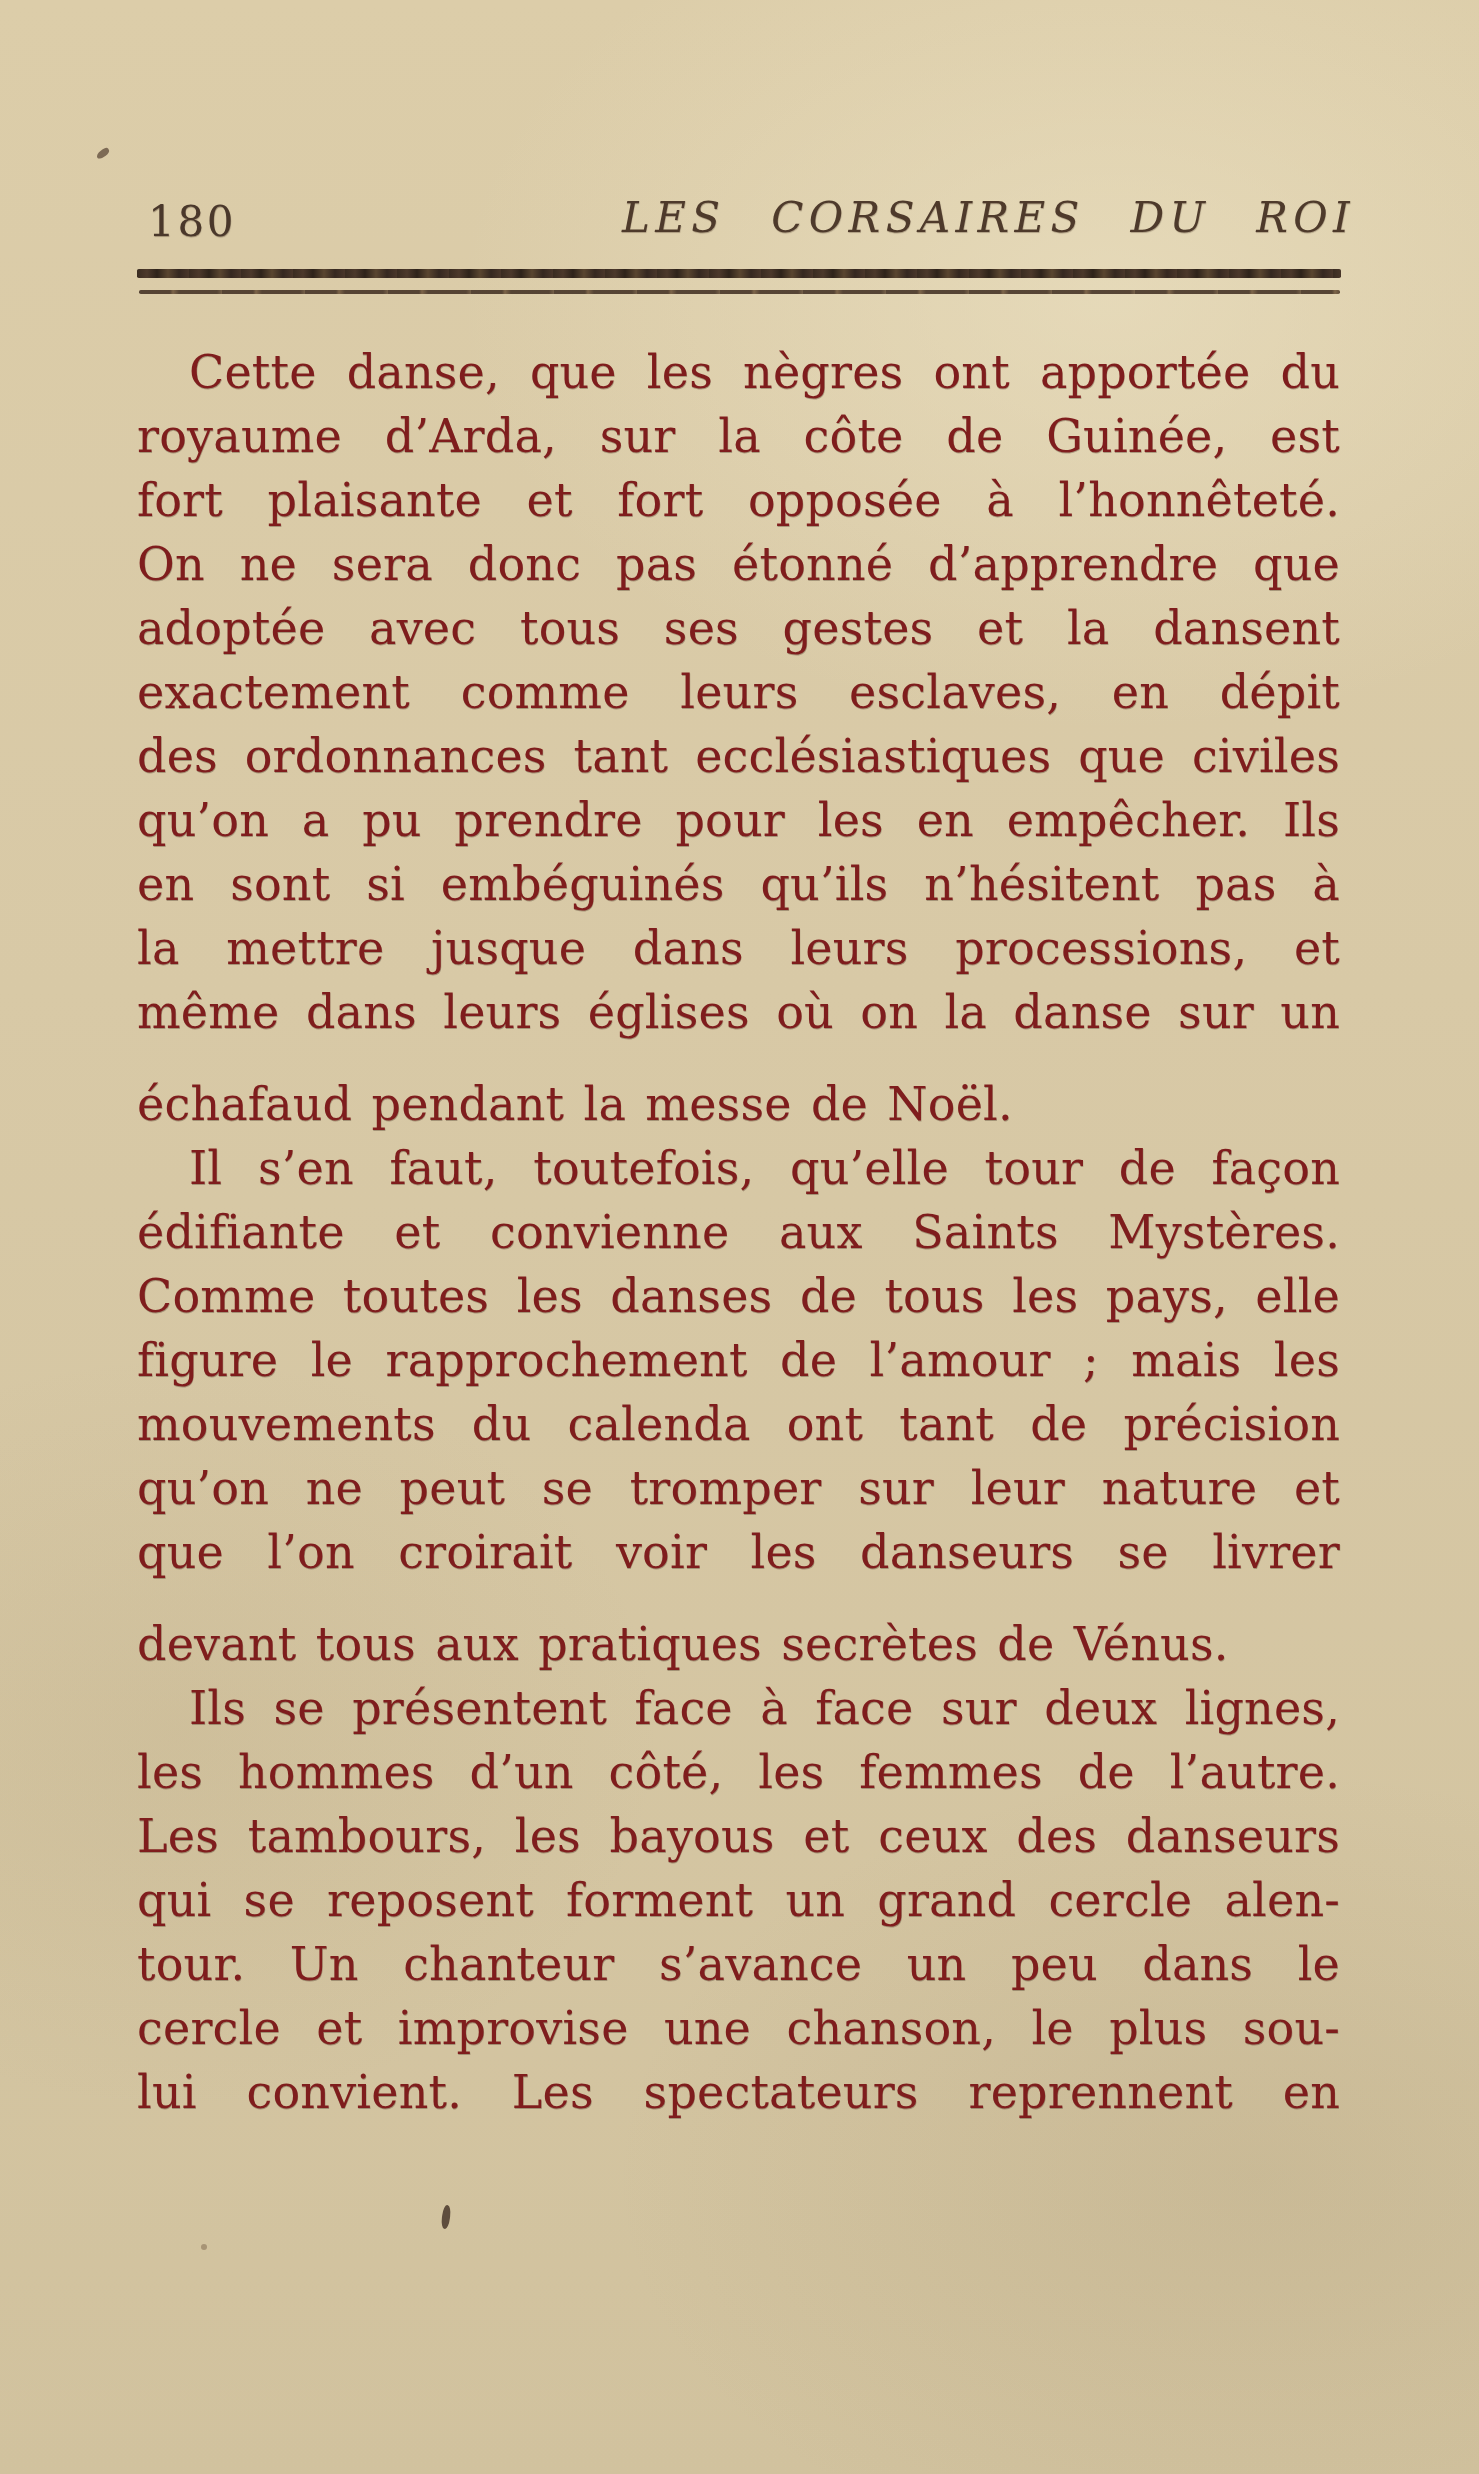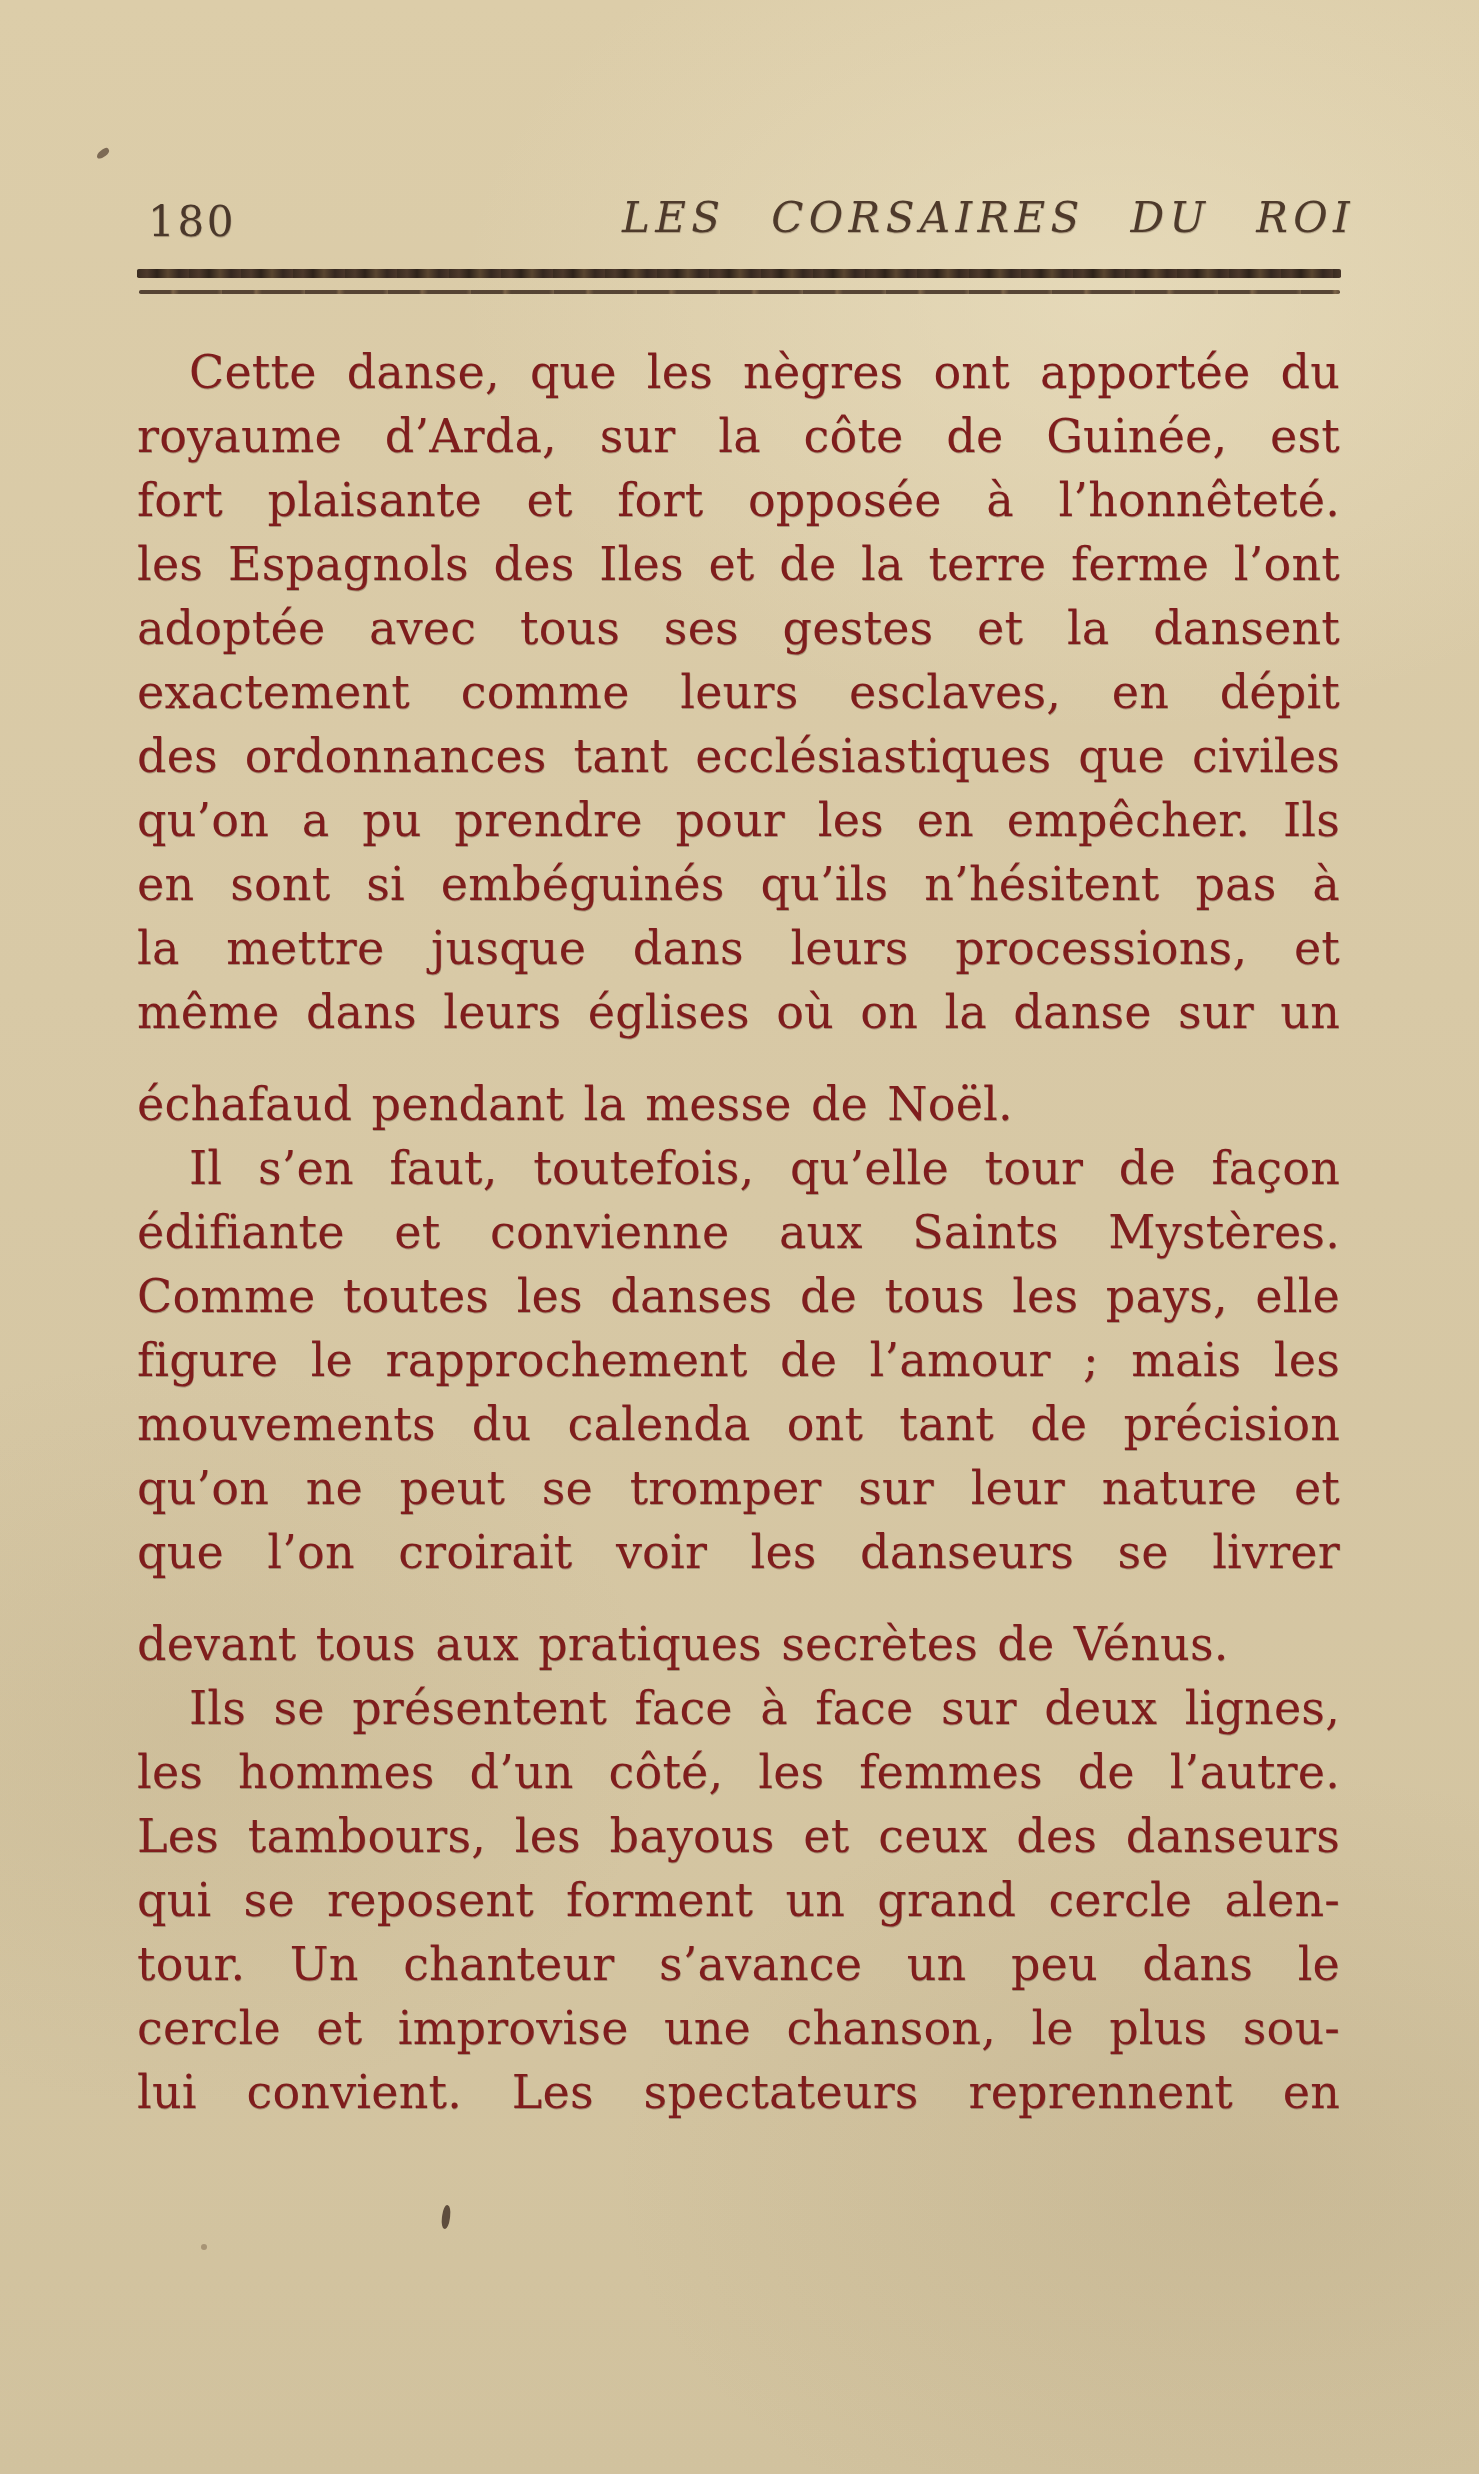--- a/index.html
+++ b/index.html
@@ -75,21 +75,21 @@
 </div>
 
 <div class="rule-thick"></div>
 <div class="rule-thin"></div>
 
 <div class="text-block">
   <div>
     <div class="line indent">Cette danse, que les nègres ont apportée du</div>
     <div class="line">royaume d’Arda, sur la côte de Guinée, est</div>
     <div class="line">fort plaisante et fort opposée à l’honnêteté.</div>
-    <div class="line">les Espagnols des Iles et de la terre ferme l’ont</div>
+    <div class="line">On ne sera donc pas étonné d’apprendre que</div>
     <div class="line">adoptée avec tous ses gestes et la dansent</div>
     <div class="line">exactement comme leurs esclaves, en dépit</div>
     <div class="line">des ordonnances tant ecclésiastiques que civiles</div>
     <div class="line">qu’on a pu prendre pour les en empêcher. Ils</div>
     <div class="line">en sont si embéguinés qu’ils n’hésitent pas à</div>
     <div class="line">la mettre jusque dans leurs processions, et</div>
     <div class="line">même dans leurs églises où on la danse sur un</div>
     <div class="line para-end">échafaud pendant la messe de Noël.</div>
   </div>
   <div>

